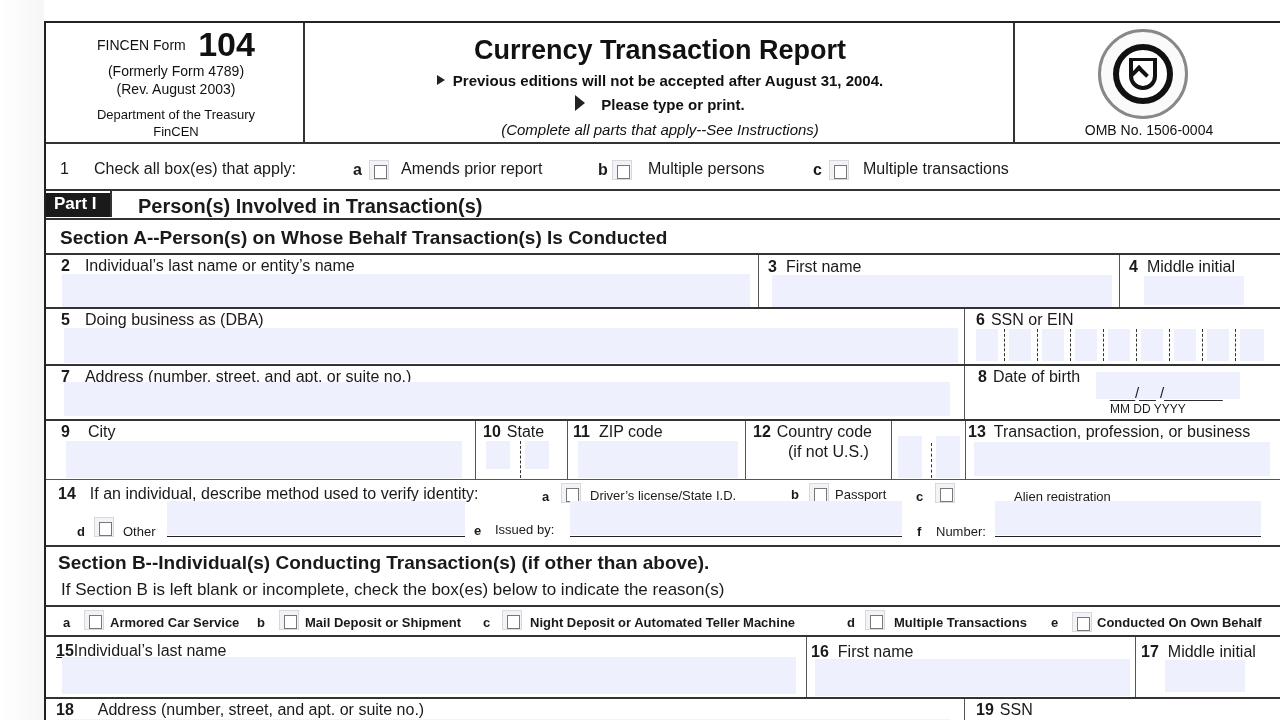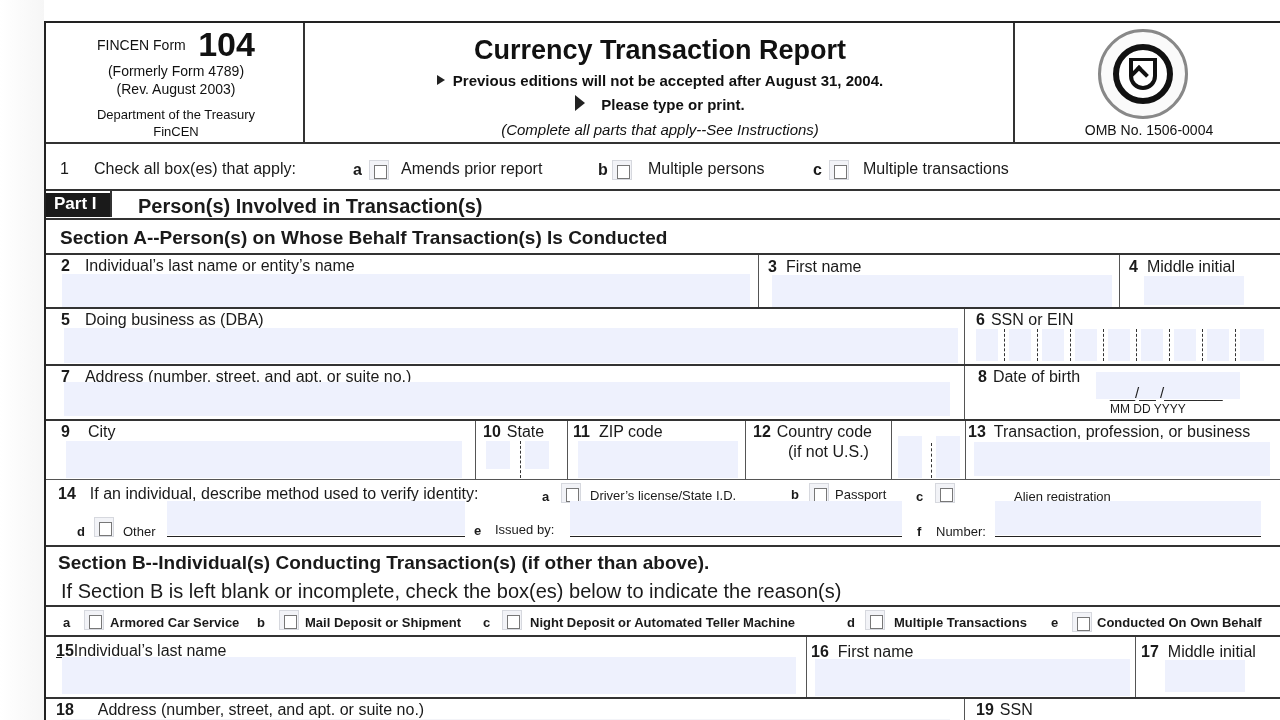--- a/index.html
+++ b/index.html
@@ -207,21 +207,21 @@
   <div class="uline" style="left:524px;top:513px;width:332px;"></div>
 
   <div class="lbl tiny-bold" style="left:871px;top:501px;">f</div>
   <div class="lbl small" style="left:890px;top:501px;">Number:</div>
   <div class="field" style="left:949px;top:478px;width:266px;height:34px;"></div>
   <div class="uline" style="left:949px;top:513px;width:266px;"></div>
 
   <div class="hline" style="left:0;top:522px;width:1236px;"></div>
 
   <div class="lbl" style="left:12px;top:529px;font-size:19px;font-weight:bold;">Section B--Individual(s) Conducting Transaction(s) (if other than above).</div>
-  <div class="lbl" style="left:15px;top:557px;font-size:20px;">If Section B is left blank or incomplete, check the box(es) below to indicate the reason(s)</div>
+  <div class="lbl" style="left:15px;top:557px;font-size:17px;">If Section B is left blank or incomplete, check the box(es) below to indicate the reason(s)</div>
   <div class="hline" style="left:0;top:582px;width:1236px;"></div>
 
   <div class="lbl tiny-bold" style="left:17px;top:592px;">a</div>
   <div class="cb" style="left:38px;top:587px;"></div>
   <div class="lbl tiny-bold" style="left:64px;top:592px;">Armored Car Service</div>
 
   <div class="lbl tiny-bold" style="left:211px;top:592px;">b</div>
   <div class="cb" style="left:233px;top:587px;"></div>
   <div class="lbl tiny-bold" style="left:259px;top:592px;">Mail Deposit or Shipment</div>
 

